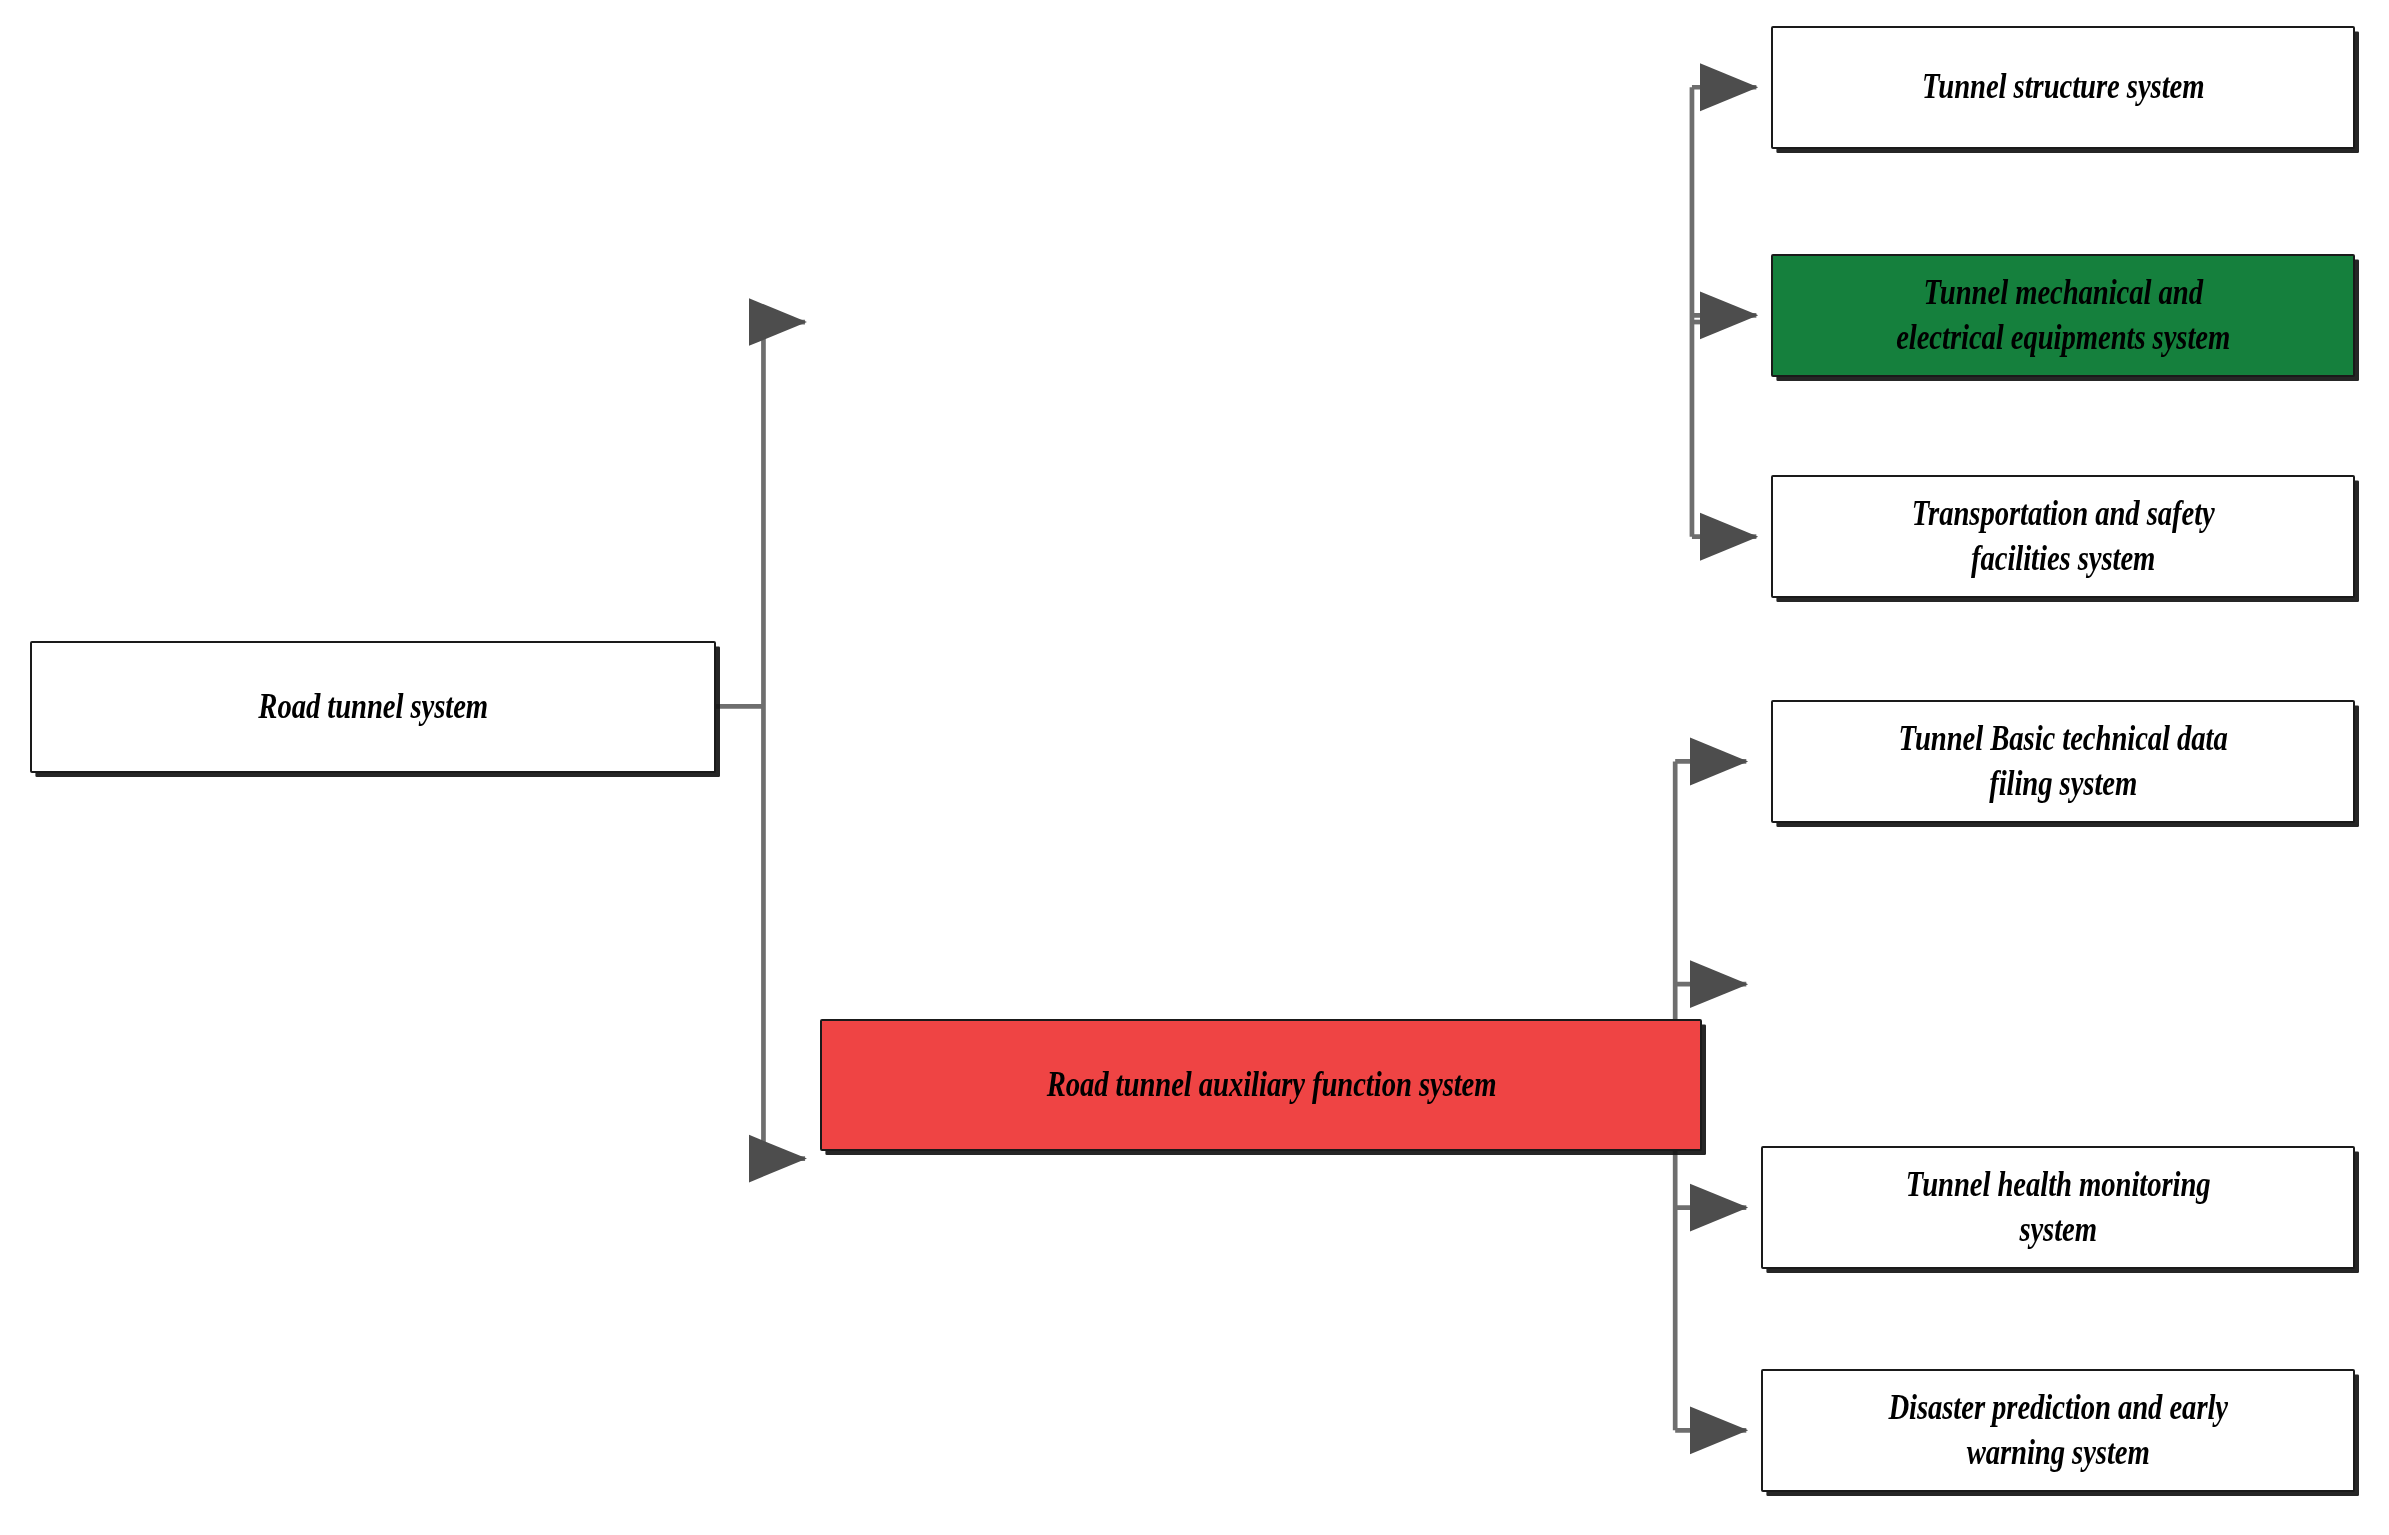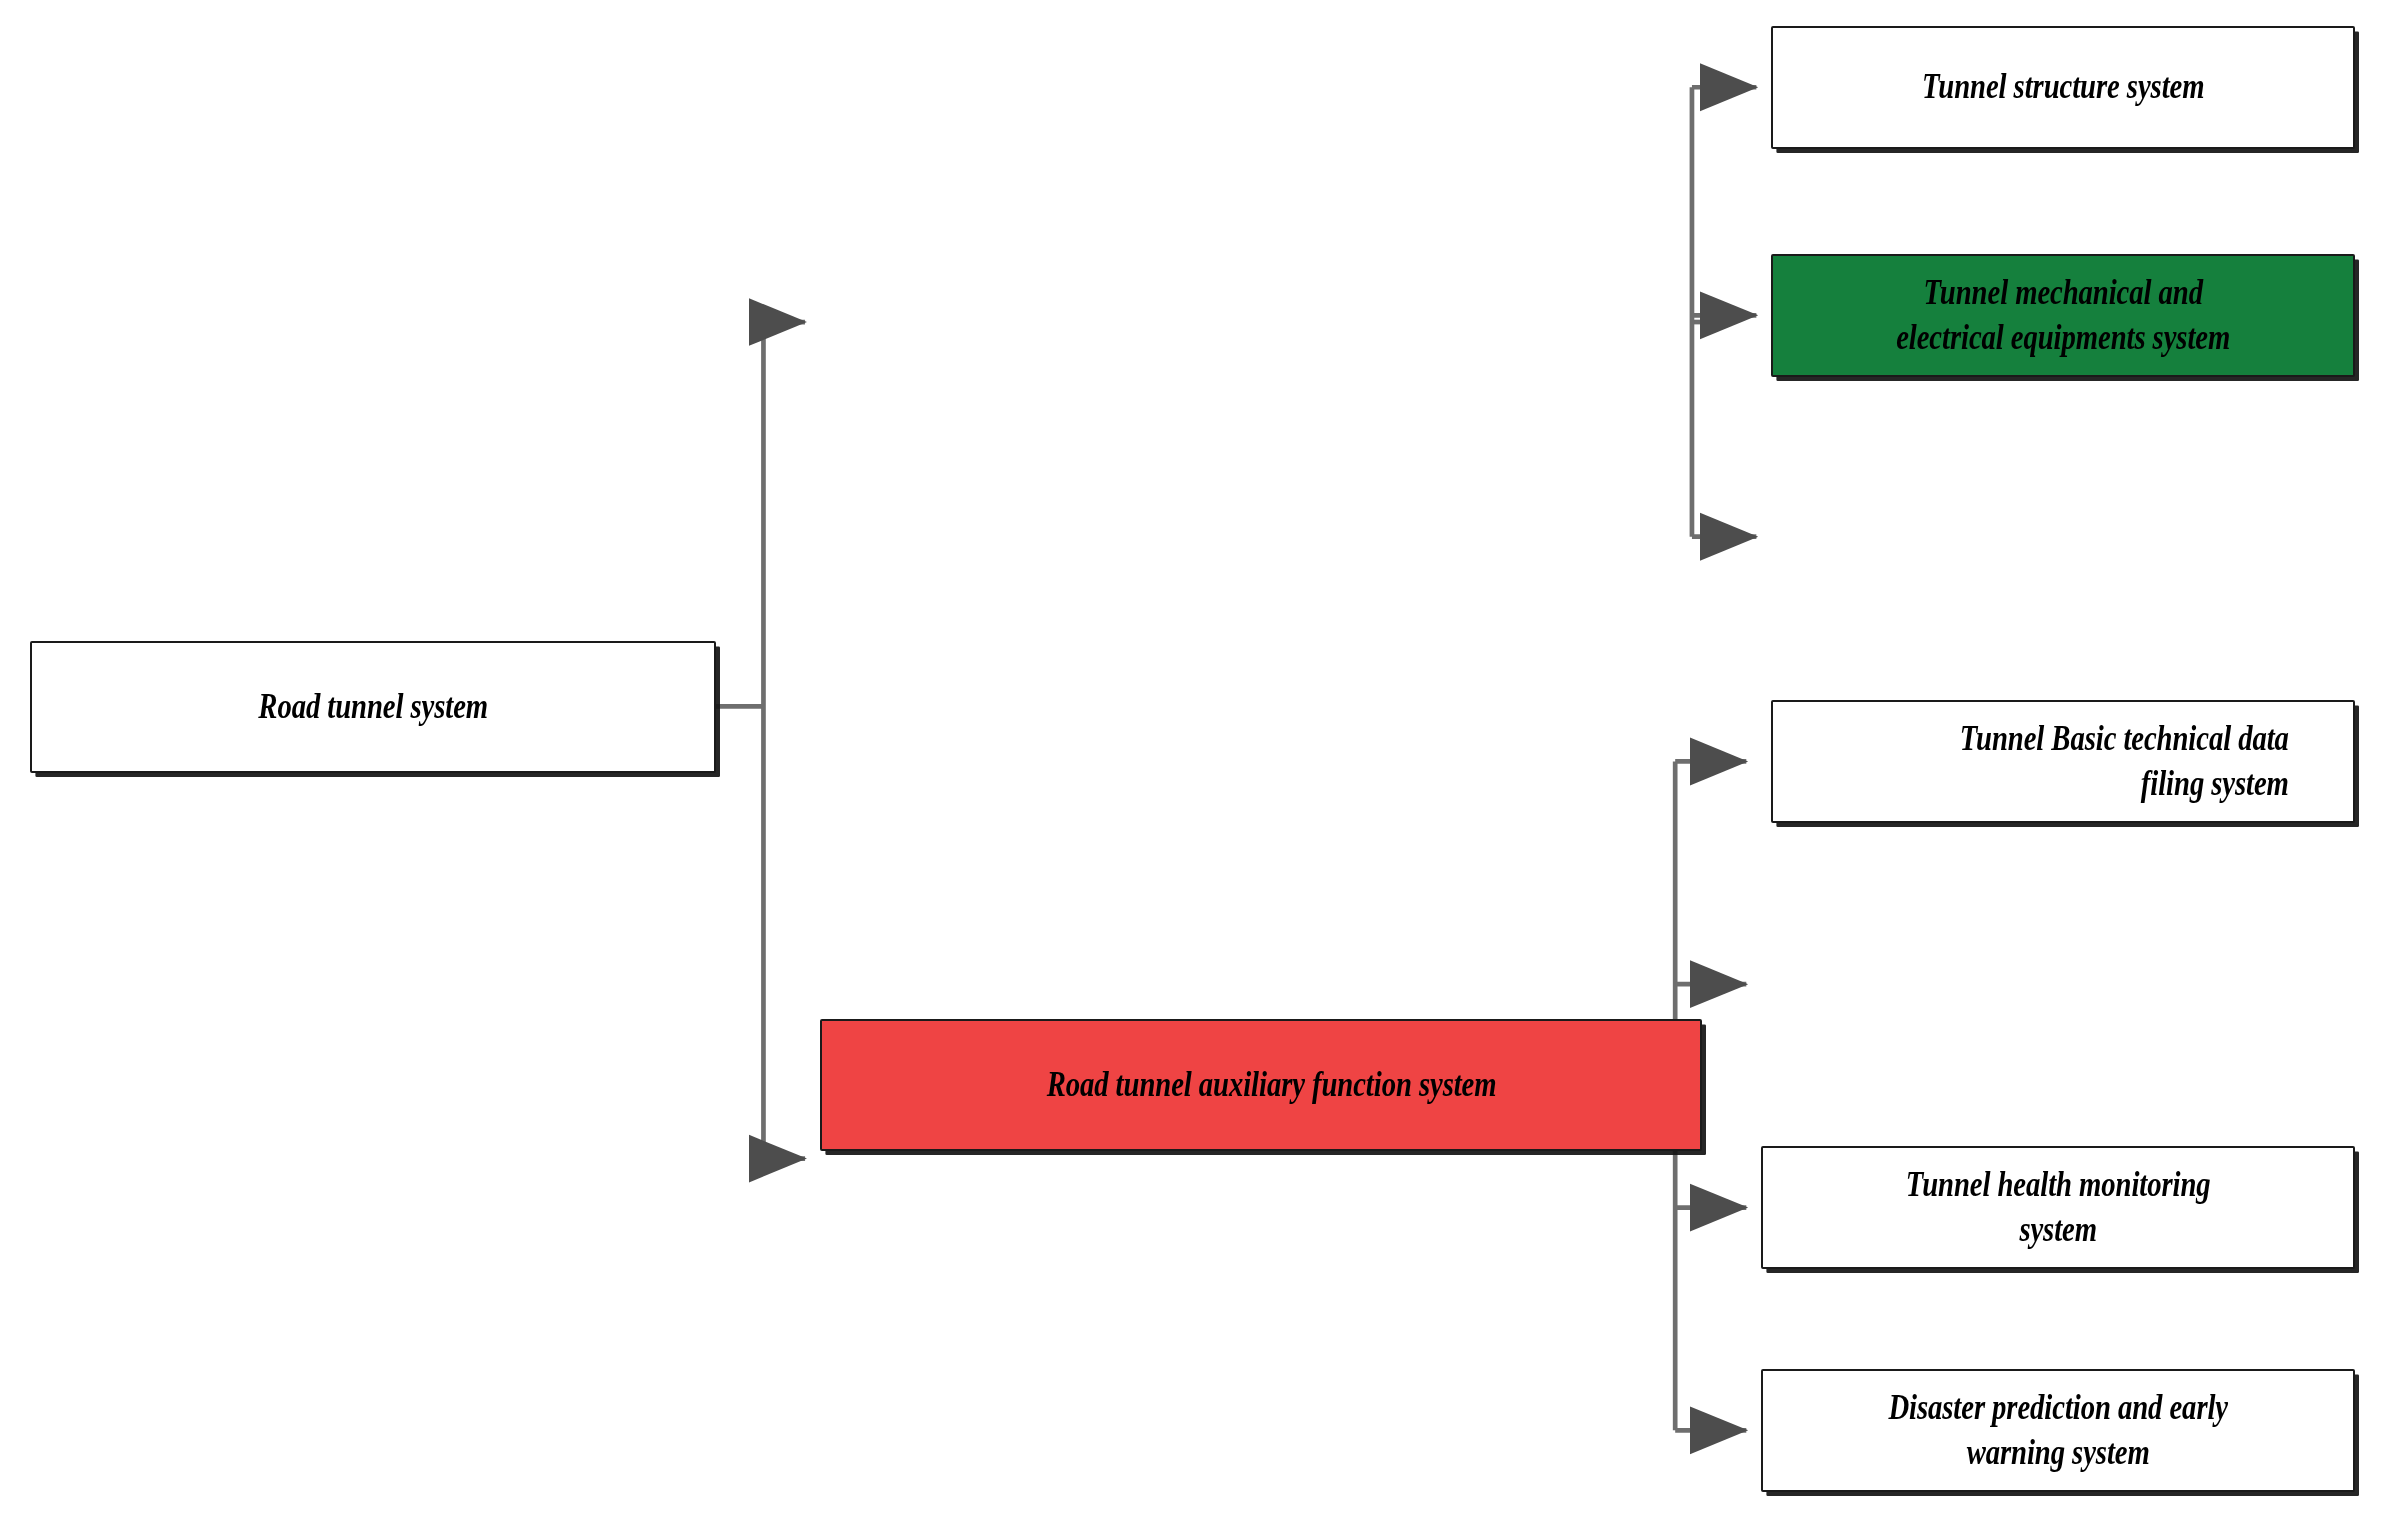--- a/index.html
+++ b/index.html
@@ -102,26 +102,30 @@
 
   <div class="node-box" style="left: 1771px; top: 25.5px; width: 584px; height: 123px; border-color: rgb(26, 26, 26); background: rgb(255, 255, 255);">
     <span class="node-label" style="color: rgb(0, 0, 0);">Tunnel structure system</span>
   </div>
 
   <div class="node-box" style="left: 1771px; top: 254px; width: 584px; height: 123px; border-color: rgb(26, 26, 26); background: #15803d;">
     <span class="node-label two-line" style="color: rgb(0, 0, 0);">Tunnel mechanical and
 electrical equipments system</span>
   </div>
 
+  <div class="node-box" style="left: 1771px; top: 475px; width: 584px; height: 123px; border-color: rgb(26, 26, 26); background: rgb(255, 255, 255);">
+    <span class="node-label two-line" style="color: rgb(0, 0, 0);">Transportation and safety
+facilities system</span>
+  </div>
 
   <div class="node-box" style="left: 820px; top: 1019px; width: 882px; height: 132px; border-color: rgb(26, 26, 26); background: #ef4444; padding-left: 36px;">
     <span class="node-label" style="color: rgb(0, 0, 0);">Road tunnel auxiliary function system</span>
   </div>
 
-  <div class="node-box" style="left: 1771px; top: 700px; width: 584px; height: 123px; border-color: rgb(26, 26, 26); background: rgb(255, 255, 255); text-align: right;">
+  <div class="node-box" style="left: 1771px; top: 700px; width: 584px; height: 123px; border-color: rgb(26, 26, 26); background: rgb(255, 255, 255);">
     <span class="node-label two-line" style="color: rgb(0, 0, 0);">Tunnel Basic technical data
 filing system</span>
   </div>
 
 
   <div class="node-box" style="left: 1761px; top: 1146px; width: 594px; height: 123px; border-color: rgb(26, 26, 26); background: rgb(255, 255, 255);">
     <span class="node-label two-line" style="color: rgb(0, 0, 0);">Tunnel health monitoring
 system</span>
   </div>
 

